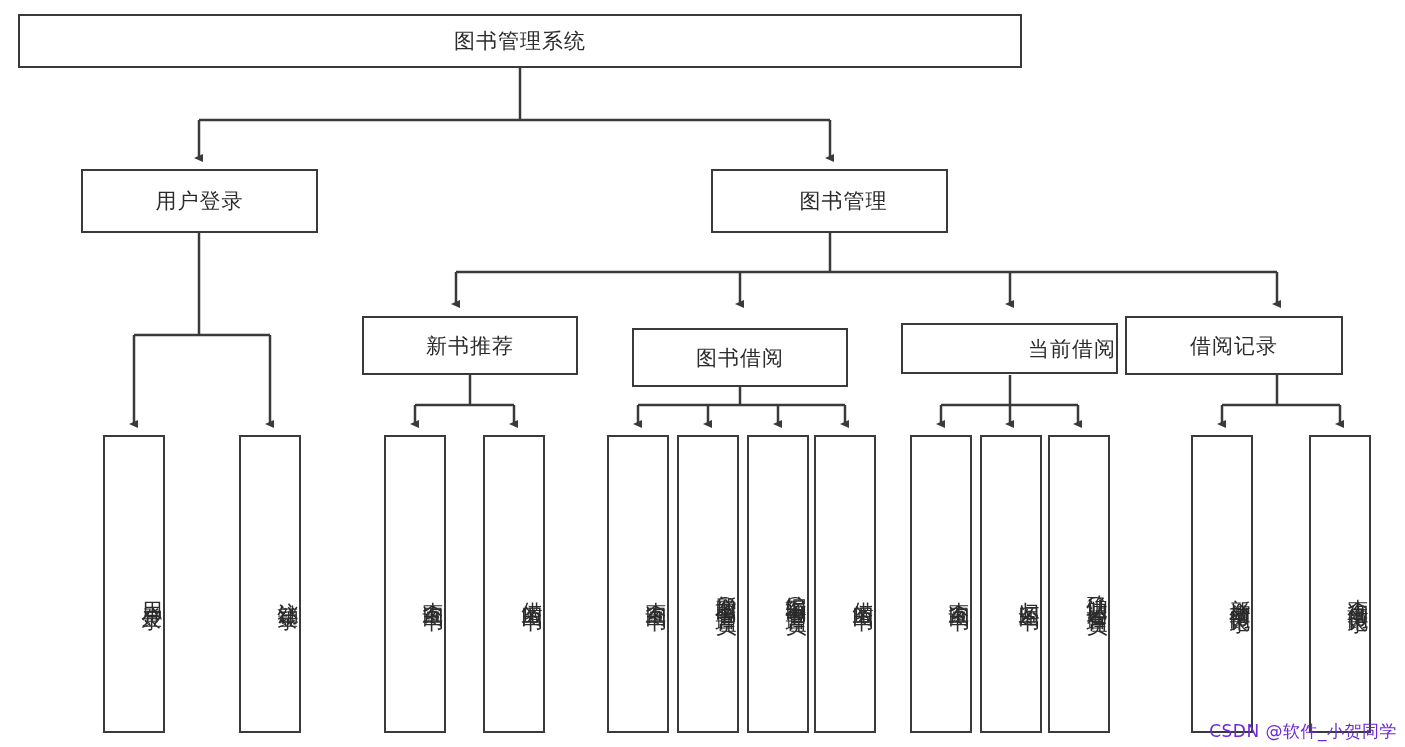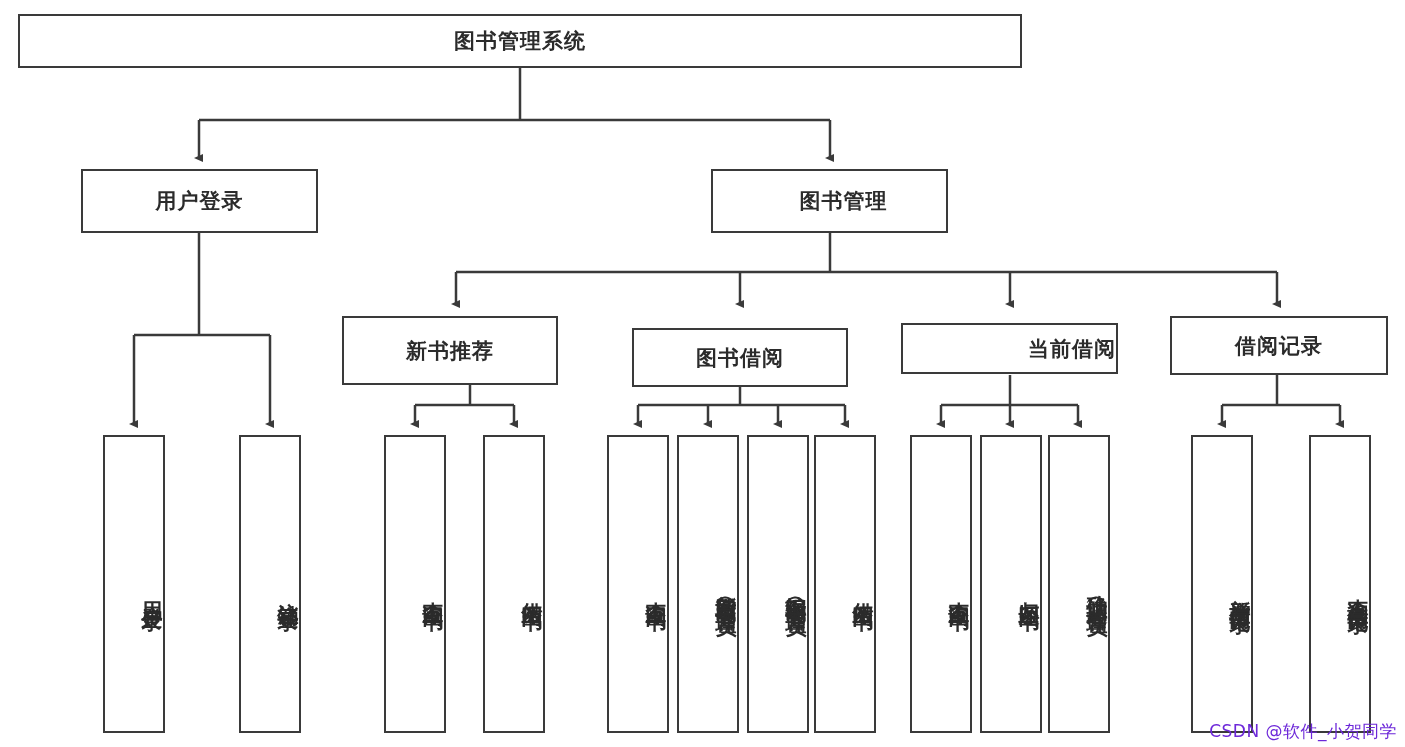--- a/index.html
+++ b/index.html
@@ -9,21 +9,20 @@
   #wires{position:absolute;left:0;top:0;width:1405px;height:747px;pointer-events:none;}
   .node{
     position:absolute;
     box-sizing:border-box;
     background:#ffffff;
     border:2px solid #3a3a3a;
     display:flex;
     align-items:center;
     justify-content:center;
     color:#2b2b2b;
-    font-weight:bold;
   }
   .node.h{ font-size:21px; letter-spacing:1px; }
   .node.v{
     writing-mode:vertical-rl;
     text-orientation:upright;
     font-size:21px;
     letter-spacing:3px;
     align-items:flex-start;
     justify-content:center;
     padding-top:14px;
@@ -98,30 +97,30 @@
     <span>图书管理系统</span>
   </div>
 
   <div class="node h" style="left:81px;top:169px;width:237px;height:64px;">
     <span>用户登录</span>
   </div>
   <div class="node h" style="left:711px;top:169px;width:237px;height:64px;padding-left:28px;">
     <span>图书管理</span>
   </div>
 
-  <div class="node h" style="left:342px;top:316px;width:216px;height:69px;">
+  <div class="node h" style="left:362px;top:316px;width:216px;height:59px;">
     <span>新书推荐</span>
   </div>
   <div class="node h" style="left:632px;top:328px;width:216px;height:59px;">
     <span>图书借阅</span>
   </div>
   <div class="node h" style="left:901px;top:323px;width:217px;height:51px;justify-content:flex-end;">
     <span>当前借阅</span>
   </div>
-  <div class="node h" style="left:1170px;top:316px;width:218px;height:59px;">
+  <div class="node h" style="left:1125px;top:316px;width:218px;height:59px;">
     <span>借阅记录</span>
   </div>
 
   <div class="node v" style="left:103px;top:435px;width:62px;height:298px;">
     <span>用户登录</span>
   </div>
   <div class="node v" style="left:239px;top:435px;width:62px;height:298px;">
     <span>注销登录</span>
   </div>
 

